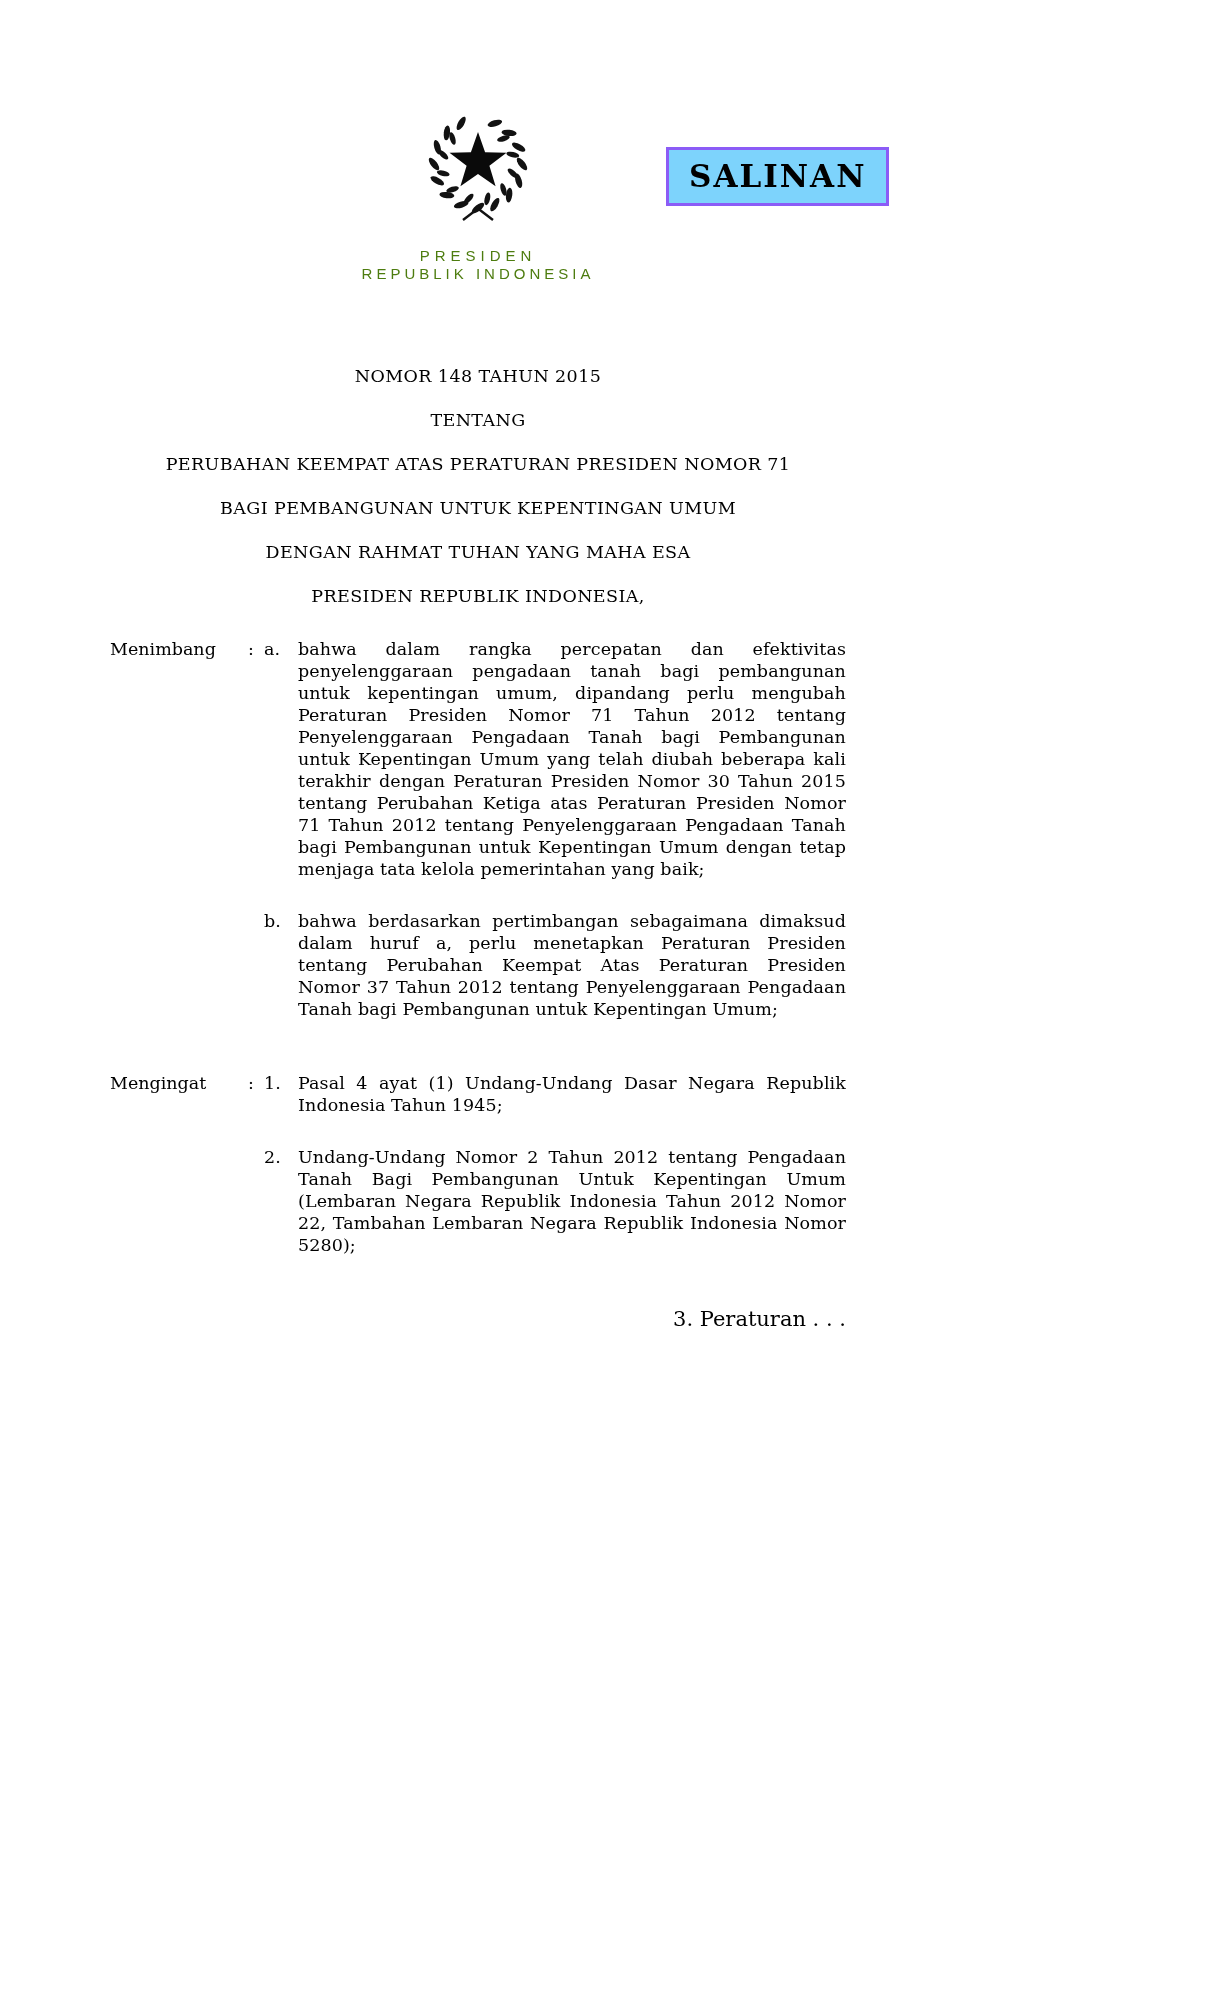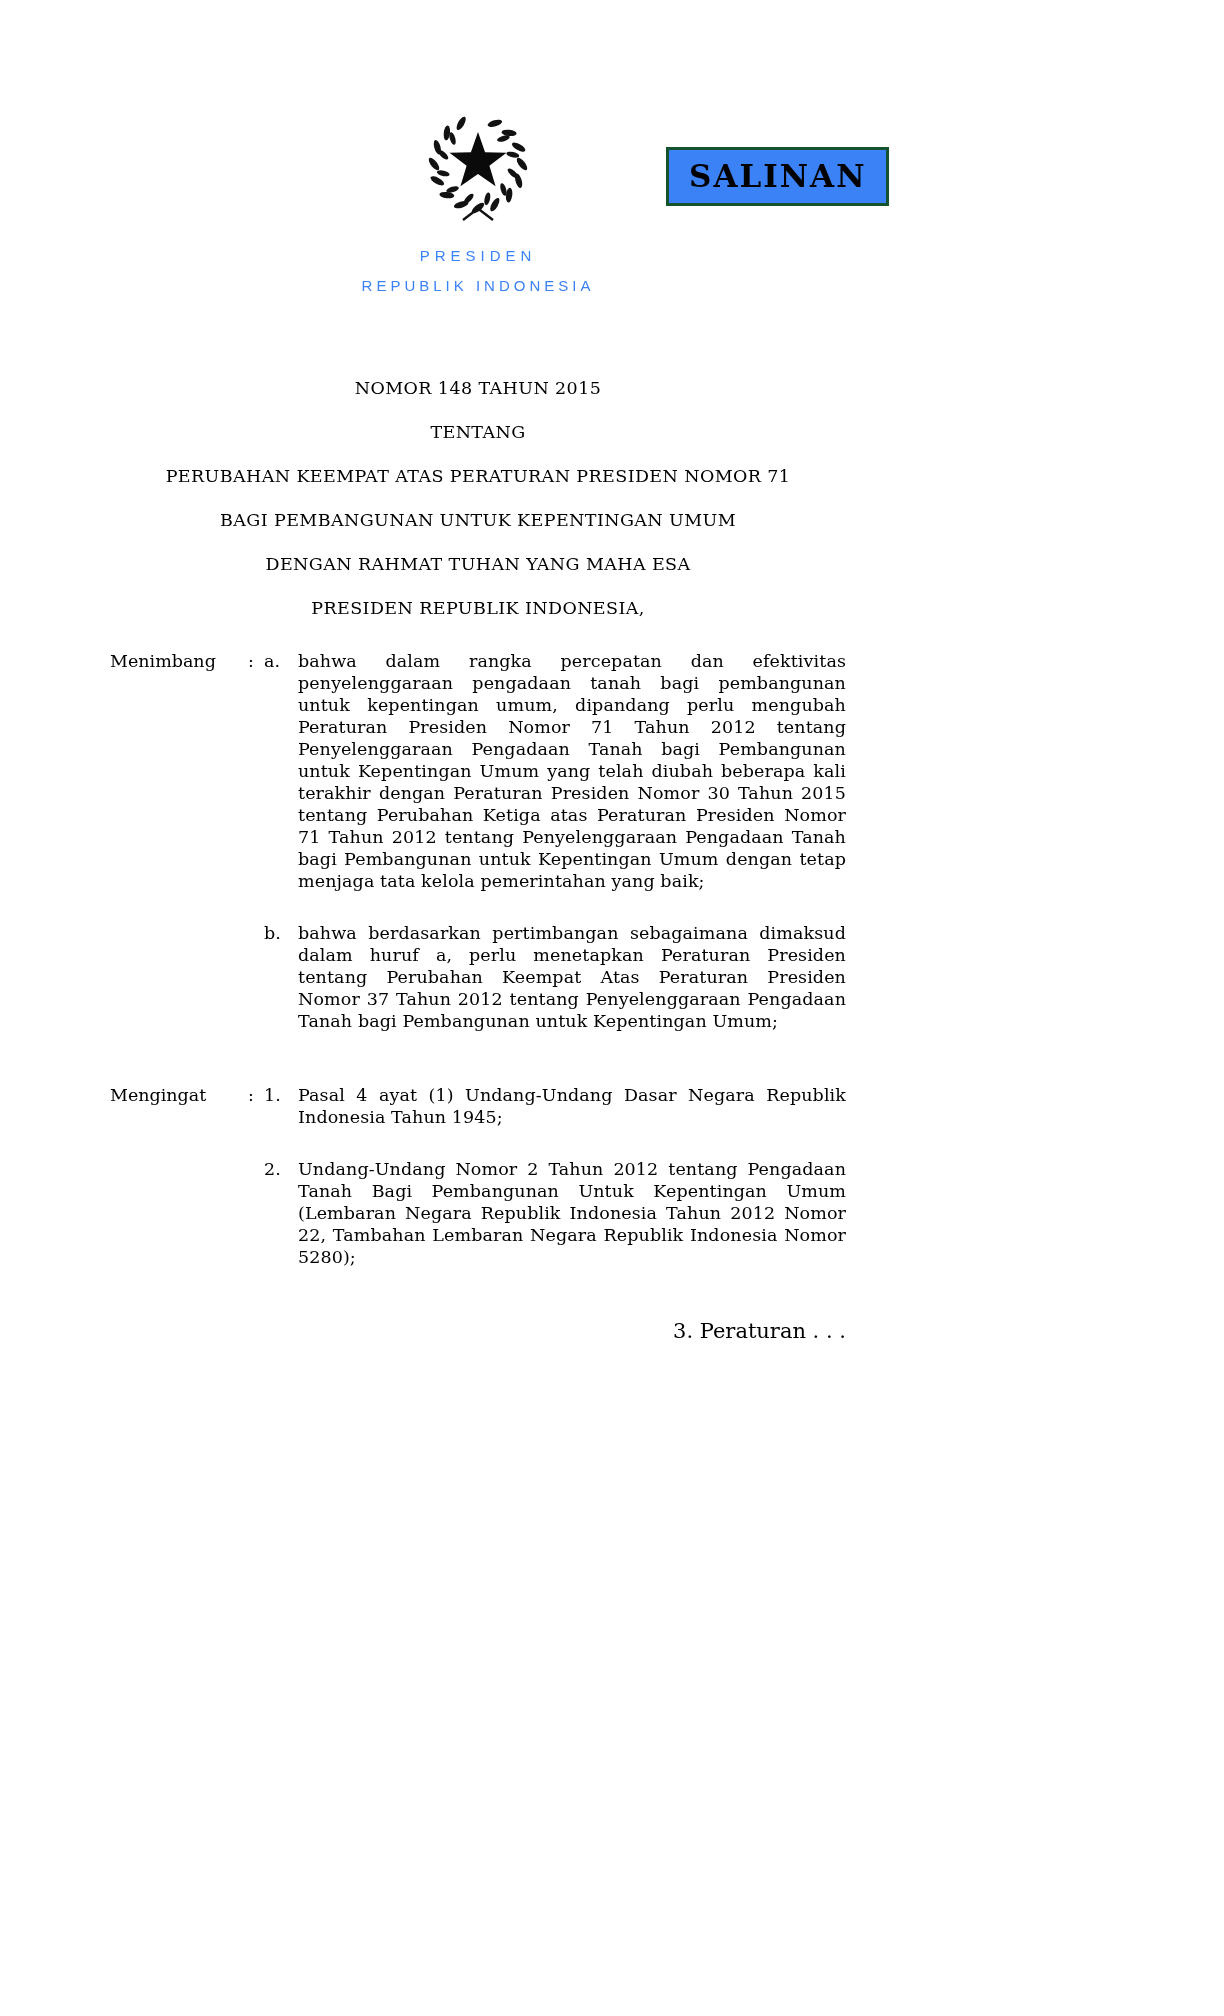--- a/index.html
+++ b/index.html
@@ -11,32 +11,32 @@
     position:relative;
     overflow:hidden;
   }
   .page { position:relative; width:1224px; height:2016px; background:#fff; }
 
   .content { position:absolute; left:110px; top:0; width:736px; }
 
   
   .emblem-wrap { margin-top:104px; text-align:center; }
   .emblem-wrap svg { display:inline-block; }
-  .letterhead { text-align:center; font-family:"Liberation Sans", sans-serif; color:#3b82f6; }
+  .letterhead { text-align:center; font-family:"Liberation Sans", sans-serif; color:#4d7c0f; }
   .letterhead-line1 { margin-top:14px; font-size:15px; letter-spacing:5px; }
-  .letterhead-line2 { margin-top:13px; font-size:15px; letter-spacing:4px; }
+  .letterhead-line2 { margin-top:1px; font-size:15px; letter-spacing:4px; }
 
   
   .salinan {
     position:absolute; left:666px; top:147px;
-    border:3px solid #14532d;
+    border:3px solid #8b5cf6;
     padding:8px 20px 9px 20px;
     font-family:"DejaVu Serif", serif;
     font-weight:bold; font-size:31px; letter-spacing:2px;
-    background:#3b82f6;
+    background:#7dd3fc;
   }
 
   
   .title-block { margin-top:72px; }
   .title-line {
     text-align:center;
     font-size:17.5px;
     line-height:44px;
     letter-spacing:0.4px;
     white-space:nowrap;

